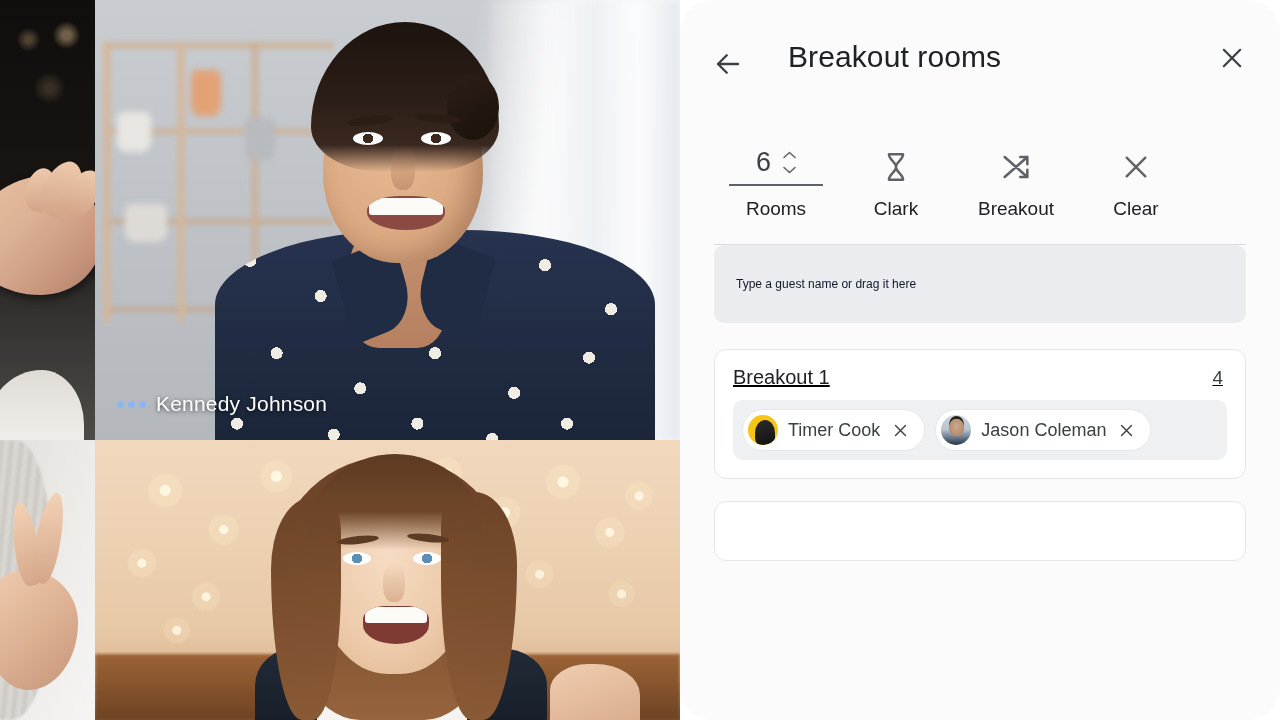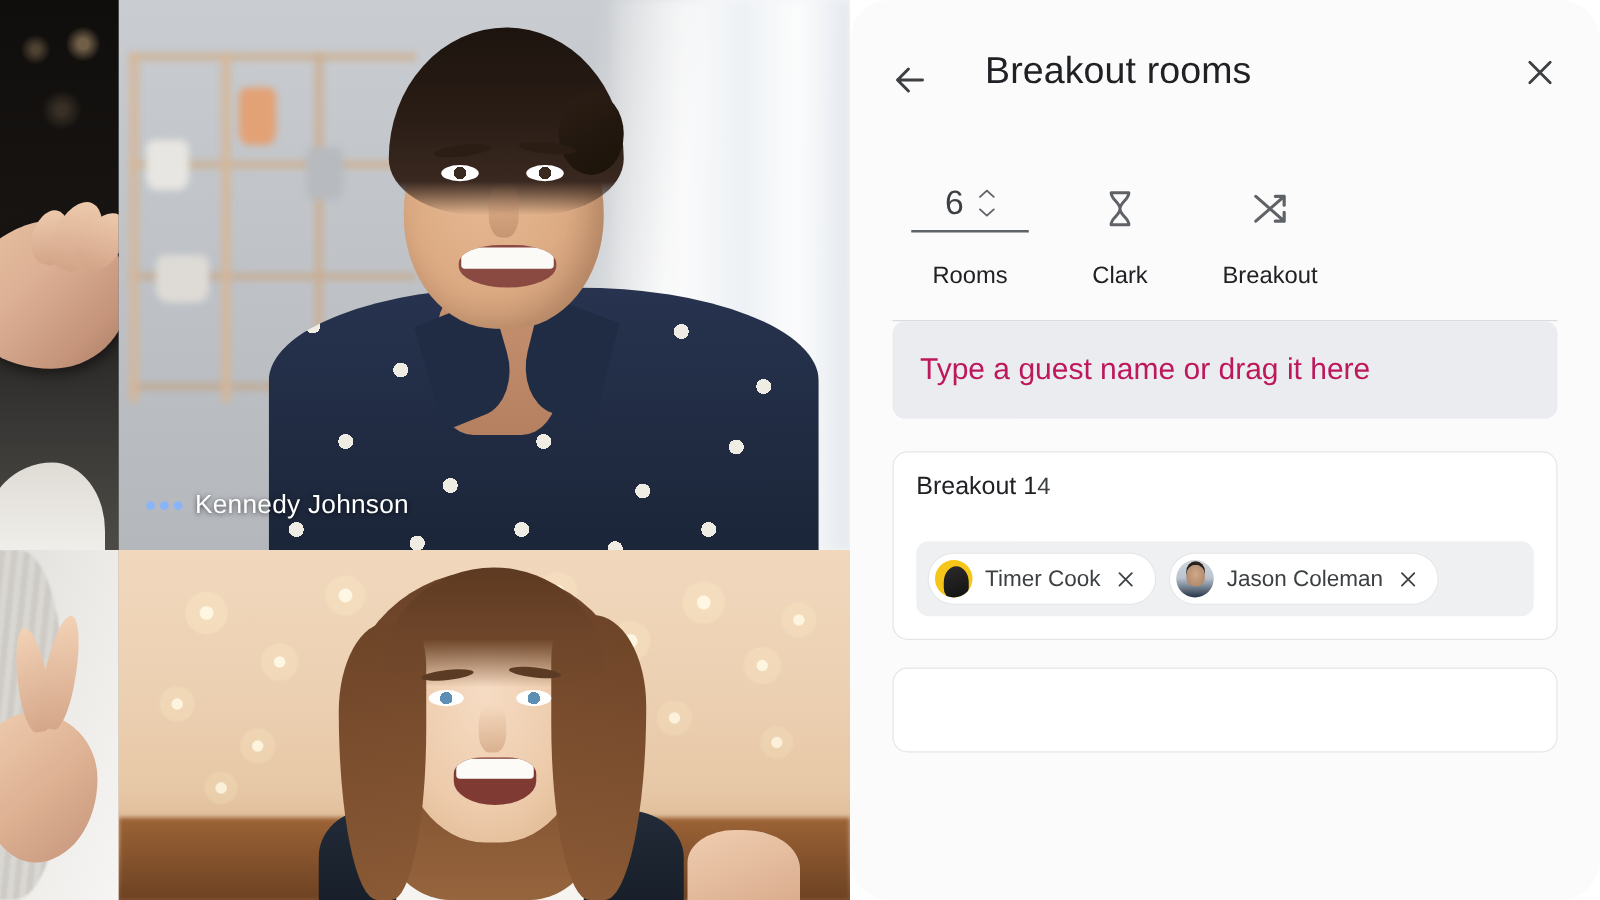--- a/index.html
+++ b/index.html
@@ -324,21 +324,21 @@
   #toolbar {
     flex: 0 0 auto;
     display: flex; align-items: flex-start;
     padding: 18px 36px 0 36px;
   }
   .tool { width: 120px; display: flex; flex-direction: column; align-items: center; cursor: pointer; }
   .tool .ico-wrap {
     height: 62px; display: flex; align-items: center; justify-content: center;
     width: 100%;
   }
-  .tool .lbl { font-size: 19px; color: #202124; margin-top: 12px; }
+  .tool .lbl { font-size: 19px; color: #202124; }
 
   
   #rooms-tool .stepper {
     display: flex; align-items: center; justify-content: center; gap: 12px;
     padding-bottom: 6px;
   }
   #rooms-count { font-size: 27px; color: #3c4043; line-height: 1; }
   .chevs { display: flex; flex-direction: column; gap: 7px; }
   .chevs span { display: block; width: 13px; height: 8px; }
   #rooms-underline {
@@ -354,30 +354,31 @@
   #panel-body { flex: 1 1 auto; overflow: hidden; padding: 0 34px; }
 
   #main-room-title {
     font-size: 20px; color: #202124; margin-top: 30px; margin-bottom: 16px;
   }
   #guest-drop {
     height: 78px; background: #eaecef; border-radius: 10px;
     display: flex; align-items: center; padding: 0 22px;
     border: none; width: 100%; cursor: text;
   }
-  #guest-drop-placeholder { font-size: 24px; color: #be185d; }
+  #guest-drop-placeholder { font-size: 12px; color: #0f172a; }
 
   .breakout-card {
     margin-top: 26px;
     background: #ffffff; border: 1px solid #e4e6e9; border-radius: 12px;
     padding: 16px 18px 18px 18px;
   }
   .breakout-head {
-    display: flex; align-items: center; 
-    margin-bottom: 32px;
+    display: flex; align-items: center; justify-content: space-between;
+    margin-bottom: 11px;
+    text-decoration: underline;
   }
   .breakout-name { font-size: 20px; color: #202124; }
   .breakout-count { font-size: 19px; color: #3c4043; padding-right: 4px; }
   .chips-well {
     background: #eef0f2; border-radius: 10px; padding: 10px;
     display: flex; flex-wrap: wrap; gap: 8px 12px;
   }
   .chip {
     display: flex; align-items: center; gap: 10px;
     background: #ffffff; border-radius: 999px;
@@ -566,20 +567,28 @@
 
       <div class="tool" id="shuffle-tool">
         <div class="ico-wrap">
           <svg class="icon-svg" width="34" height="34" viewBox="0 0 24 24">
             <path d="M4 5l16 14M20 19v-5M20 19h-5M4 19L20 5M20 5v5M20 5h-5" fill="none" stroke="#5f6368" stroke-width="1.8" stroke-linecap="round" stroke-linejoin="round"></path>
           </svg>
         </div>
         <div class="lbl">Breakout</div>
       </div>
 
+      <div class="tool" id="clear-tool">
+        <div class="ico-wrap">
+          <svg class="icon-svg" width="32" height="32" viewBox="0 0 24 24">
+            <path d="M5 5l14 14M19 5L5 19" fill="none" stroke="#5f6368" stroke-width="1.8" stroke-linecap="round"></path>
+          </svg>
+        </div>
+        <div class="lbl">Clear</div>
+      </div>
 
     </div>
 
     <div id="panel-divider"></div>
 
     <div id="panel-body">
 
 
       <div id="guest-drop">
         <span id="guest-drop-placeholder">Type a guest name or drag it here</span>

